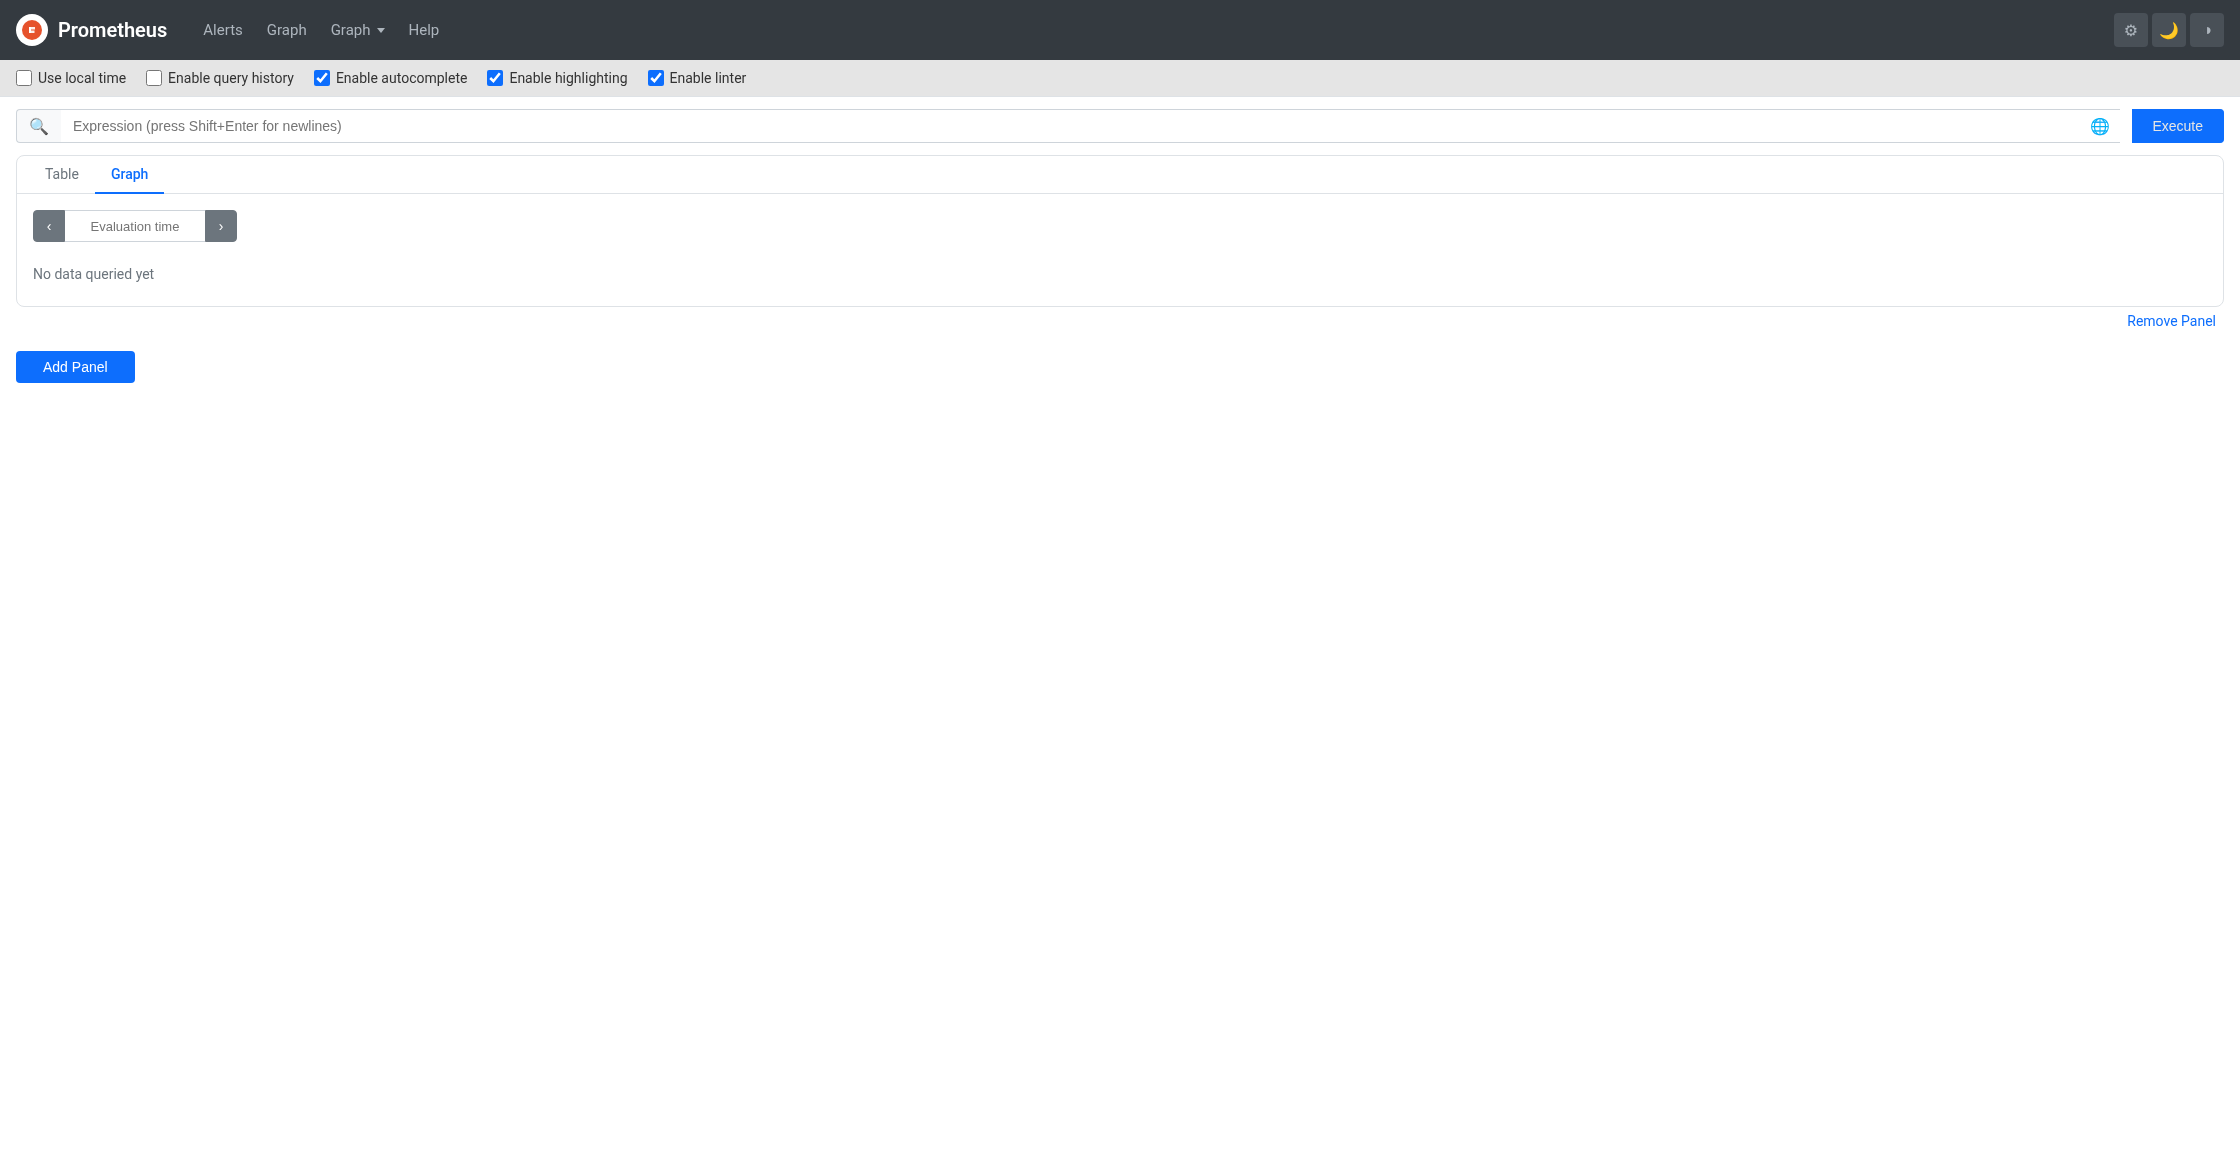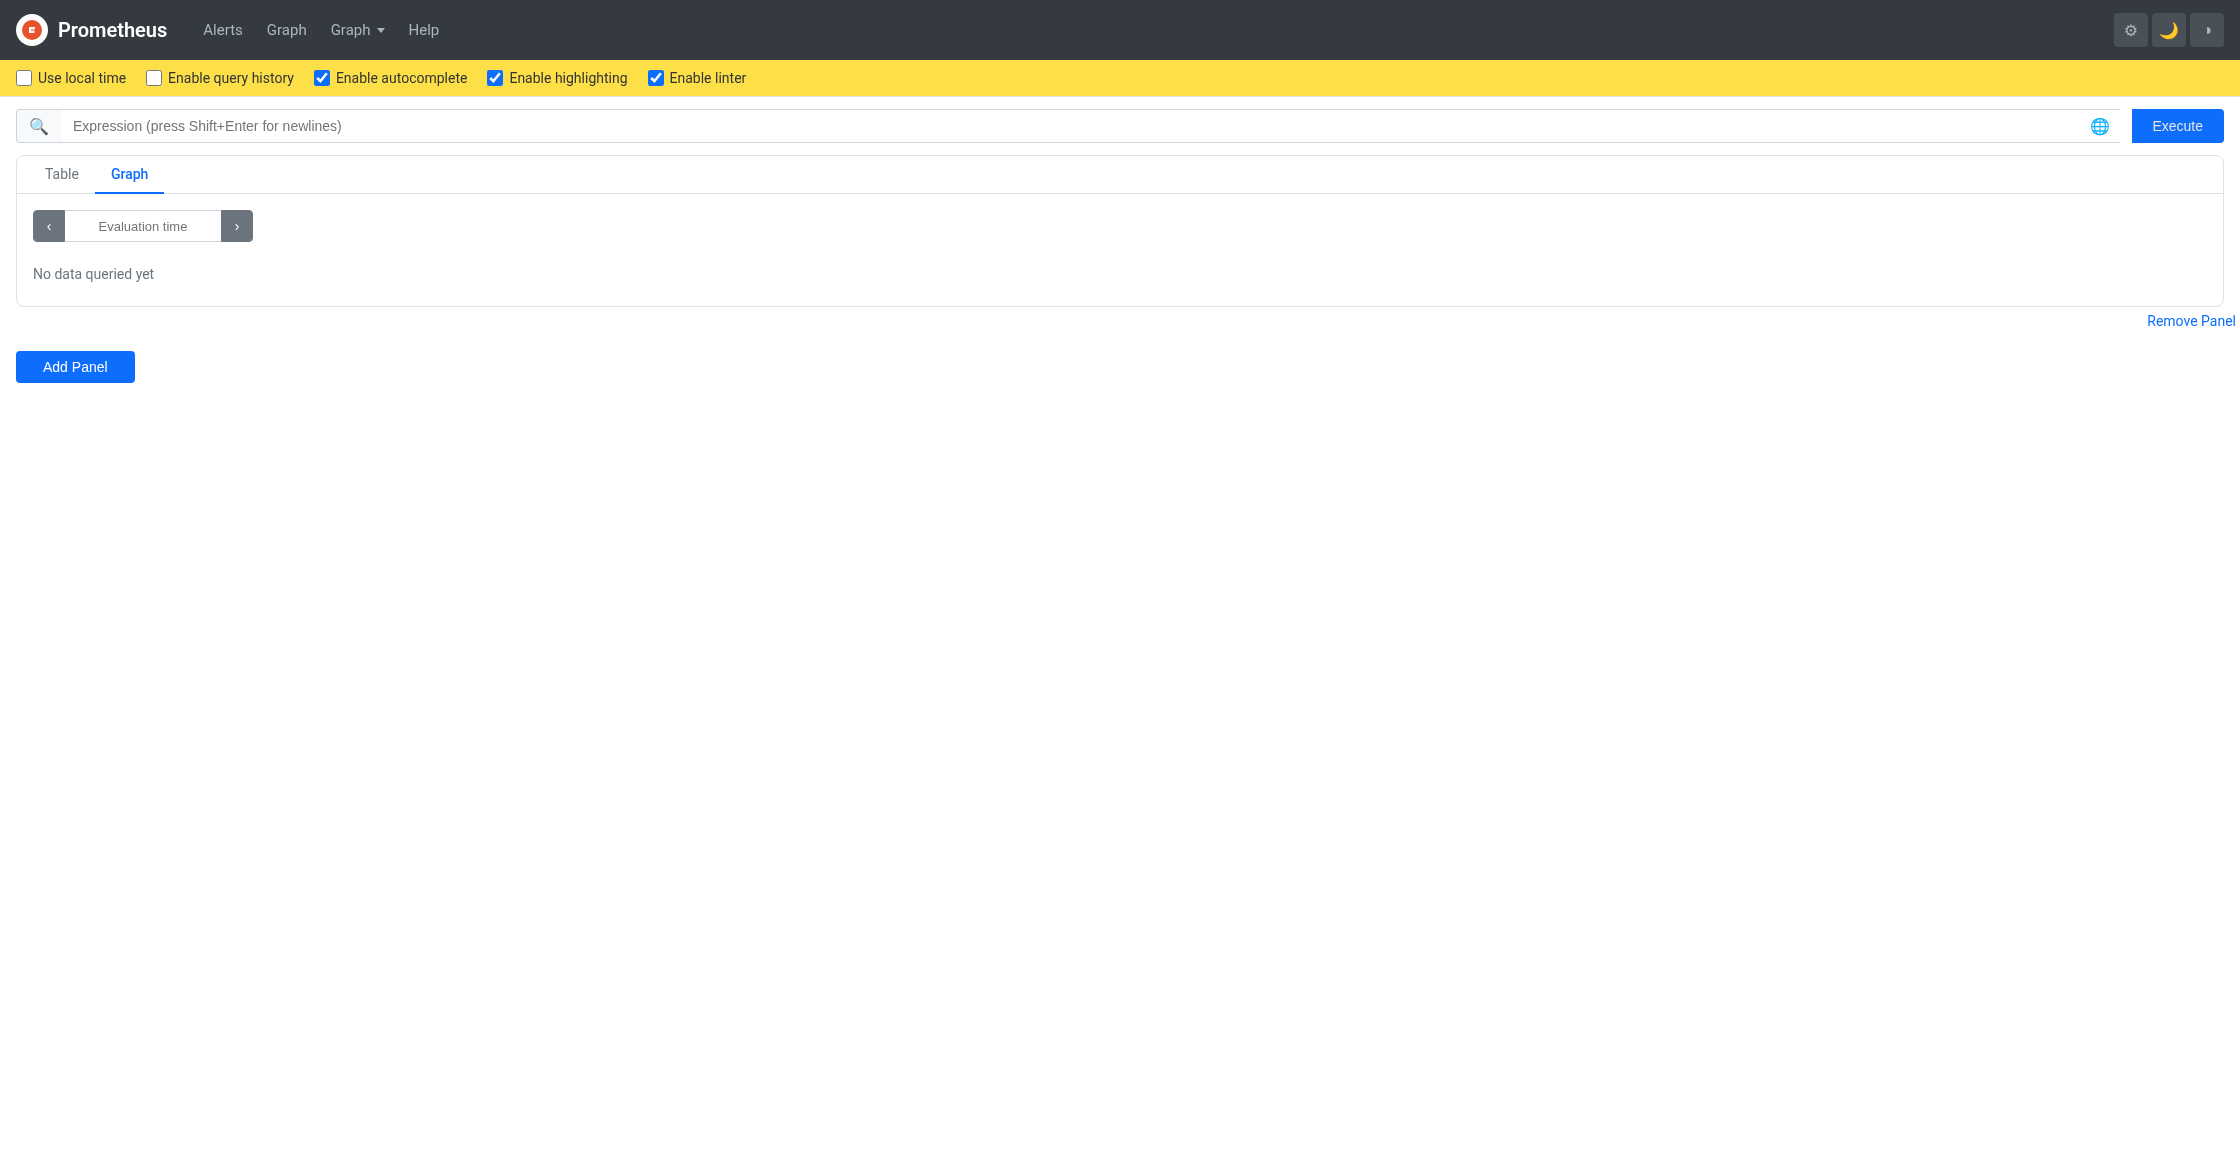--- a/index.html
+++ b/index.html
@@ -101,21 +101,21 @@
       font-size: 16px;
     }
 
     
     .toolbar {
       padding: 10px 16px;
       display: flex;
       align-items: center;
       gap: 20px;
       border-bottom: 1px solid #dee2e6;
-      background: #fde047;
+      background: #e5e5e5;
     }
 
     .checkbox-label {
       display: flex;
       align-items: center;
       gap: 6px;
       font-size: 14px;
       color: #333;
       cursor: pointer;
     }
@@ -251,34 +251,34 @@
     .eval-time-input {
       border: 1px solid #ced4da;
       border-left: none;
       border-right: none;
       padding: 4px 10px;
       font-size: 13px;
       height: 32px;
       color: #495057;
       text-align: center;
       outline: none;
-      width: 156px;
+      width: 140px;
     }
 
     .no-data-text {
       color: #6c757d;
       font-size: 14px;
       padding: 8px 0;
     }
 
     
     .panel-footer {
       display: flex;
       justify-content: flex-end;
-      padding: 6px 4px;
+      padding: 6px 24px;
       align-items: flex-end;
     }
 
     .remove-panel-link {
       color: #0d6efd;
       text-decoration: none;
       font-size: 14px;
       cursor: pointer;
     }
 

